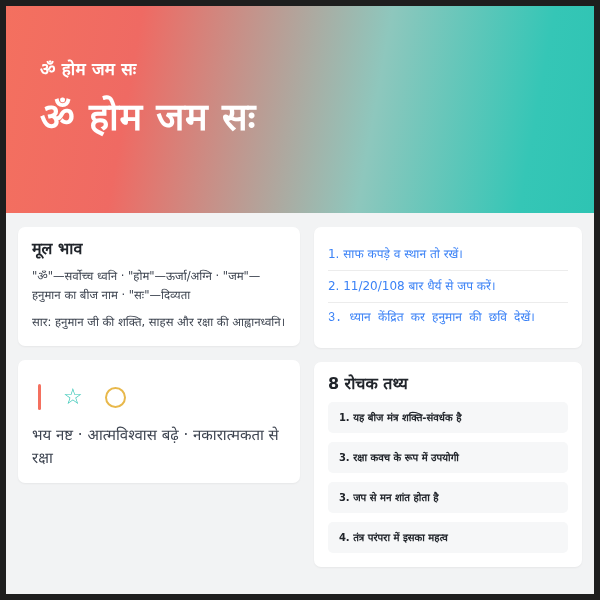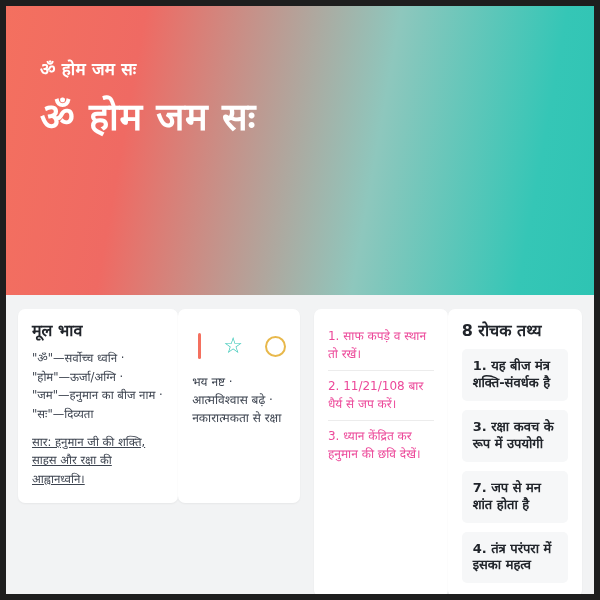--- a/index.html
+++ b/index.html
@@ -18,21 +18,21 @@
     left: 6px;
     top: 6px;
     width: 588px;
     height: 588px;
     background: #f2f3f4;
     overflow: hidden;
   }
   
   .hero {
     position: relative;
-    height: 289px;
+    height: 207px;
     background: linear-gradient(100deg, #f4705f 0%, #ef6a63 22%, #8ec7bd 62%, #35c6b6 88%, #2ec4b3 100%);
     padding: 52px 34px 0 34px;
     box-sizing: border-box;
   }
   .hero-small {
     color: #ffffff;
     font-size: 17px;
     font-weight: bold;
     letter-spacing: 0.2px;
     line-height: 1.3;
@@ -48,22 +48,22 @@
   
   .body-grid {
     display: flex;
     gap: 14px;
     padding: 14px 12px 12px 12px;
     box-sizing: border-box;
     align-items: flex-start;
   }
   .col {
     display: flex;
-    flex-direction: row;
-    gap: 0;
+    flex-direction: column;
+    gap: 14px;
   }
   .col-left { width: 286px; }
   .col-right { width: 272px; }
 
   .card {
     background: #ffffff;
     border-radius: 7px;
     padding: 12px 14px 14px 14px;
     box-sizing: border-box;
     box-shadow: 0 1px 2px rgba(0,0,0,0.05);
@@ -75,45 +75,44 @@
     margin-bottom: 9px;
     line-height: 1.2;
   }
   .body-text {
     font-size: 11.5px;
     color: #3d4450;
     line-height: 1.62;
   }
   .body-text.second {
     margin-top: 9px;
-    text-decoration: underline;
   }
   
   .steps {
     list-style: none;
     margin: 0;
     padding: 0;
   }
   .steps li {
     font-size: 12px;
-    color: #ec4899;
+    color: #3b82f6;
     line-height: 1.5;
     padding: 6px 0 7px 0;
     border-bottom: 1px solid #ececec;
   }
-  .steps li:last-child { border-bottom: none; }
+  .steps li:last-child { border-bottom: none; font-family: Liberation Mono, monospace; }
 
   
   .facts {
     list-style: none;
     margin: 0;
     padding: 0;
   }
   .facts li {
-    font-size: 13px;
+    font-size: 10px;
     font-weight: bold;
     color: #21252b;
     background: #f6f7f8;
     border-radius: 5px;
     padding: 9px 11px;
     margin-bottom: 9px;
     line-height: 1.3;
   }
   .facts li:last-child { margin-bottom: 0; }
 
@@ -137,21 +136,21 @@
     line-height: 1;
   }
   .icon-circle {
     width: 21px;
     height: 21px;
     border: 2px solid #e8b84b;
     border-radius: 50%;
     box-sizing: border-box;
   }
   .benefit-line {
-    font-size: 12px;
+    font-size: 15px;
     color: #3d4450;
     line-height: 1.5;
   }
 </style>
 </head>
 <body>
 
 <div class="page">
 
   <div class="hero">
@@ -178,31 +177,31 @@
         <div class="benefit-line">भय नष्ट · आत्मविश्वास बढ़े · नकारात्मकता से रक्षा</div>
       </div>
 
     </div>
 
     <div class="col col-right">
 
       <div class="card">
         <ul class="steps">
           <li>1. साफ कपड़े व स्थान तो रखें।</li>
-          <li>2. 11/21/108 बार धैर्य से जप करें।</li>
+          <li>2. 11/20/108 बार धैर्य से जप करें।</li>
           <li>3. ध्यान केंद्रित कर हनुमान की छवि देखें।</li>
         </ul>
       </div>
 
       <div class="card">
         <div class="card-title">8 रोचक तथ्य</div>
         <ul class="facts">
           <li>1. यह बीज मंत्र शक्ति-संवर्धक है</li>
           <li>3. रक्षा कवच के रूप में उपयोगी</li>
-          <li>7. जप से मन शांत होता है</li>
+          <li>3. जप से मन शांत होता है</li>
           <li>4. तंत्र परंपरा में इसका महत्व</li>
 
         </ul>
       </div>
 
     </div>
 
   </div>
 
 </div>

